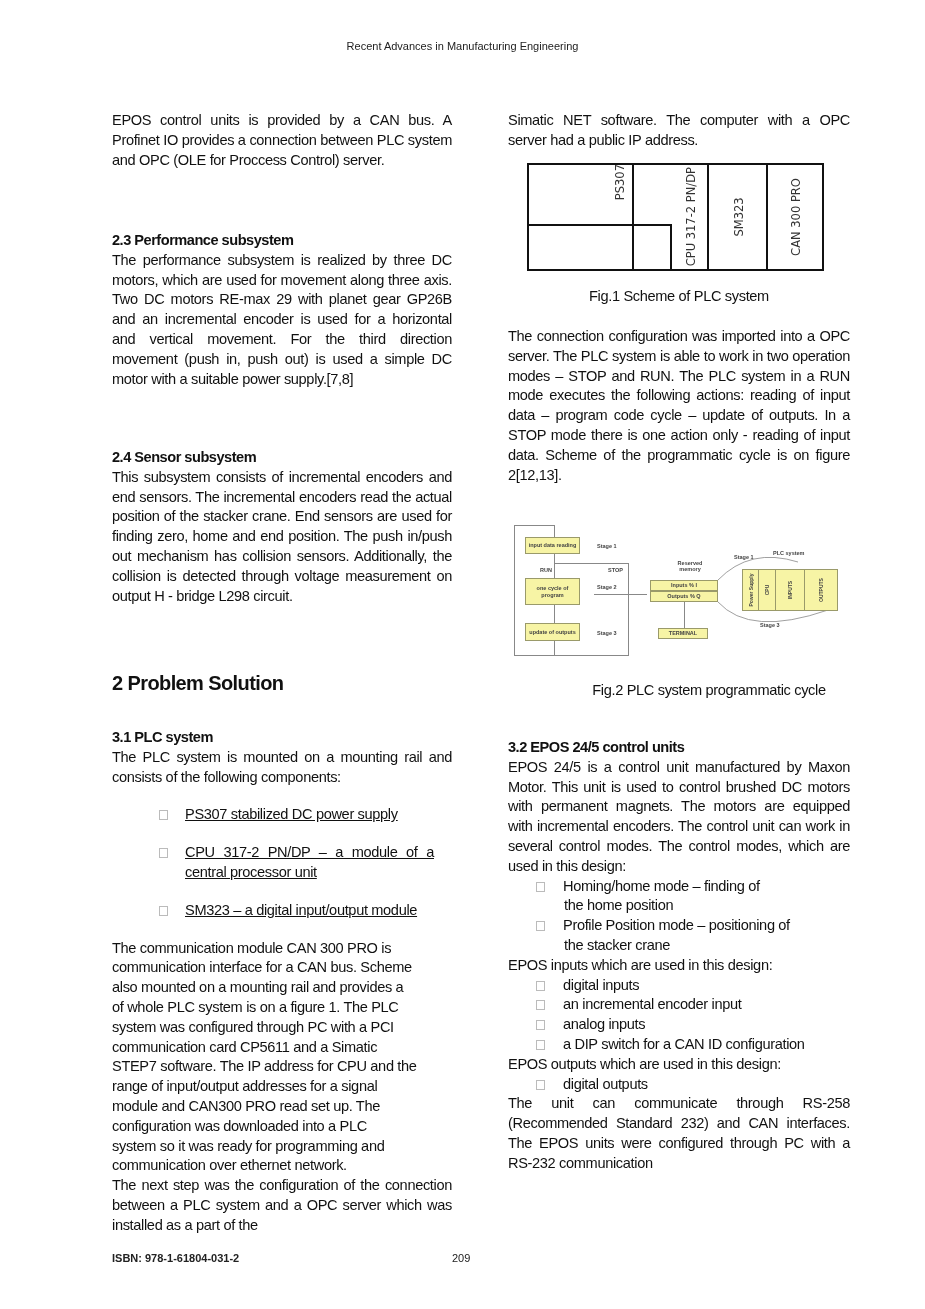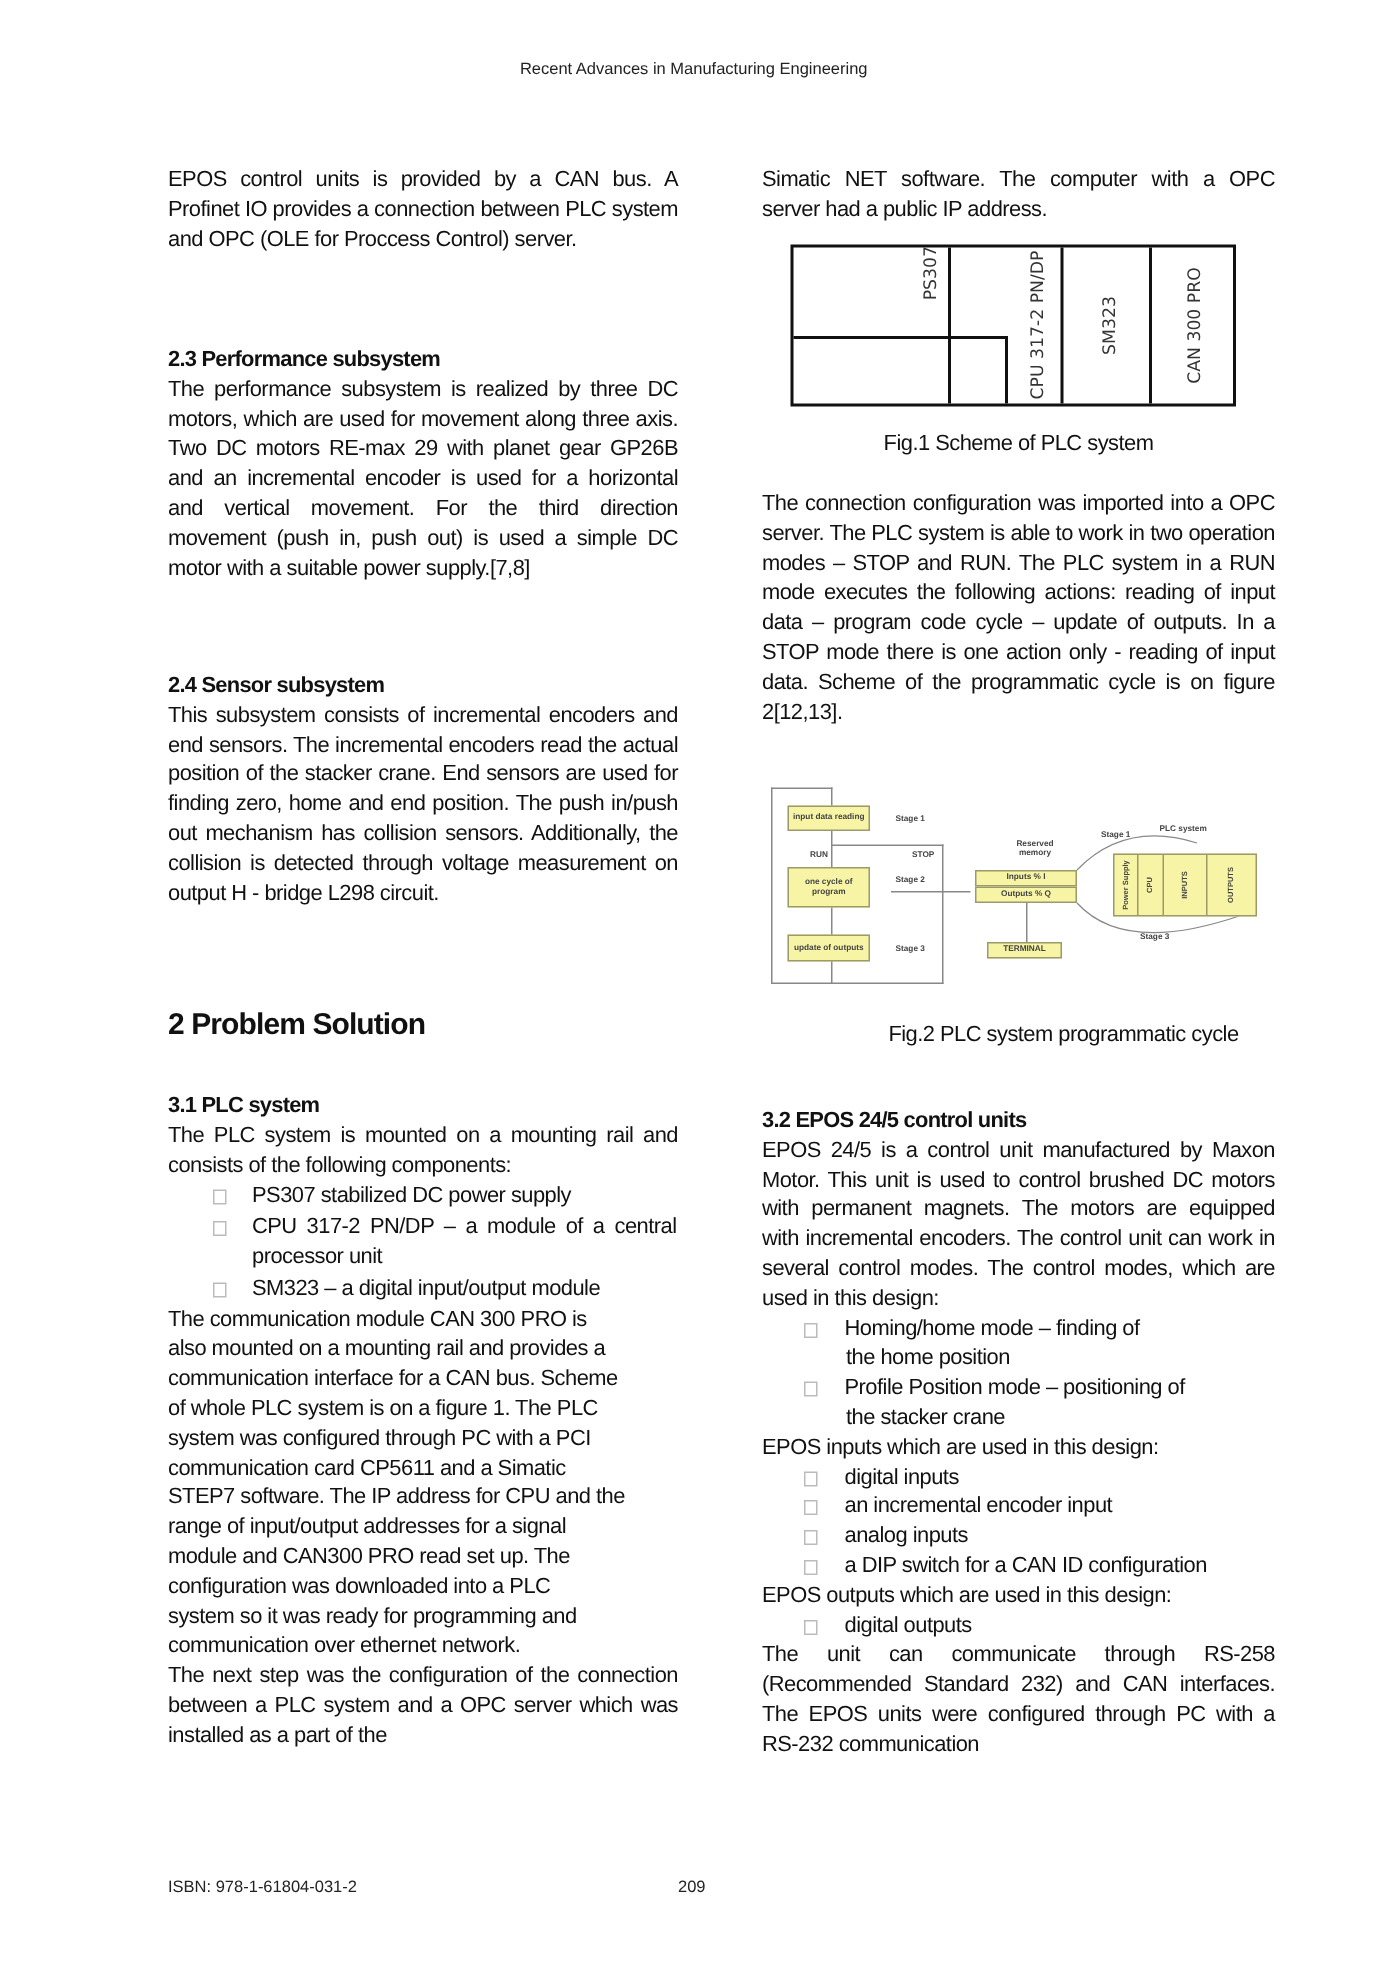--- a/index.html
+++ b/index.html
@@ -1,30 +1,30 @@
 <!DOCTYPE html>
 <html><head>
 <meta charset="utf-8">
 <style>
   html, body { margin: 0; padding: 0; background: #ffffff; }
   body { width: 925px; height: 1309px; position: relative; overflow: hidden;
          font-family: "Liberation Sans", sans-serif; color: #111; }
   .abs { position: absolute; }
   .running-header { left: 0; width: 925px; top: 40px; text-align: center; font-size: 11px; color: #222; }
-  .footer-isbn { left: 112px; top: 1252px; font-size: 11px; color: #222; }
+  .footer-isbn { left: 112px; top: 1252px; font-size: 11px; color: #222; font-weight: bold; }
   .footer-page { left: 452px; top: 1252px; font-size: 11px; color: #222; }
 
   .col { position: absolute; font-size: 14.6px; line-height: 19.8px; letter-spacing: -0.35px; }
   .col-left { left: 112px; width: 340px; }
   .col-right { left: 508px; width: 342px; }
   .p { margin: 0; }
   .just { text-align: justify; }
   .h3 { font-weight: bold; font-size: 14.6px; margin: 0; letter-spacing: -0.5px; }
   .h2 { font-weight: bold; font-size: 20px; margin: 0; letter-spacing: -0.6px; }
-  .bul { position: relative; padding-left: 55px; margin: 1px; }
+  .bul { position: relative; padding-left: 55px; margin: 18px; text-decoration: underline; }
   .bul .box { position: absolute; left: 29px; top: 5px; width: 9px; height: 10px;
               border: 1px solid #bbb; box-sizing: border-box; }
   .bul-r { position: relative; padding-left: 55px; margin: 0; }
   .bul-r .box { position: absolute; left: 28px; top: 5px; width: 9px; height: 10px;
               border: 1px solid #bbb; box-sizing: border-box; }
   .indent2 { padding-left: 56px; }
   .caption { text-align: center; font-size: 14.6px; letter-spacing: -0.35px; }
 
   
   .fig1 { position: absolute; left: 527px; top: 163px; width: 297px; height: 108px;
@@ -69,22 +69,22 @@
 </div>
 
 <div class="col col-left" style="top:728px;">
   <p class="h3">3.1 PLC system</p>
   <p class="p just">The PLC system is mounted on a mounting rail and consists of the following components:</p>
   <p class="bul"><span class="box"></span><span>PS307 stabilized DC power supply</span></p>
   <p class="bul just"><span class="box"></span><span>CPU 317-2 PN/DP – a module of a central processor unit</span></p>
   <p class="bul"><span class="box"></span><span>SM323 – a digital input/output module</span></p>
   <div>
     <p class="p">The communication module CAN 300 PRO is</p>
+    <p class="p">communication interface for a CAN bus. Scheme</p>
     <p class="p">also mounted on a mounting rail and provides a</p>
-    <p class="p">communication interface for a CAN bus. Scheme</p>
     <p class="p">of whole PLC system is on a figure 1. The PLC</p>
     <p class="p">system was configured through PC with a PCI</p>
     <p class="p">communication card CP5611 and a Simatic</p>
     <p class="p">STEP7 software. The IP address for CPU and the</p>
     <p class="p">range of input/output addresses for a signal</p>
     <p class="p">module and CAN300 PRO read set up. The</p>
     <p class="p">configuration was downloaded into a PLC</p>
     <p class="p">system so it was ready for programming and</p>
     <p class="p">communication over ethernet network.</p>
   </div>

